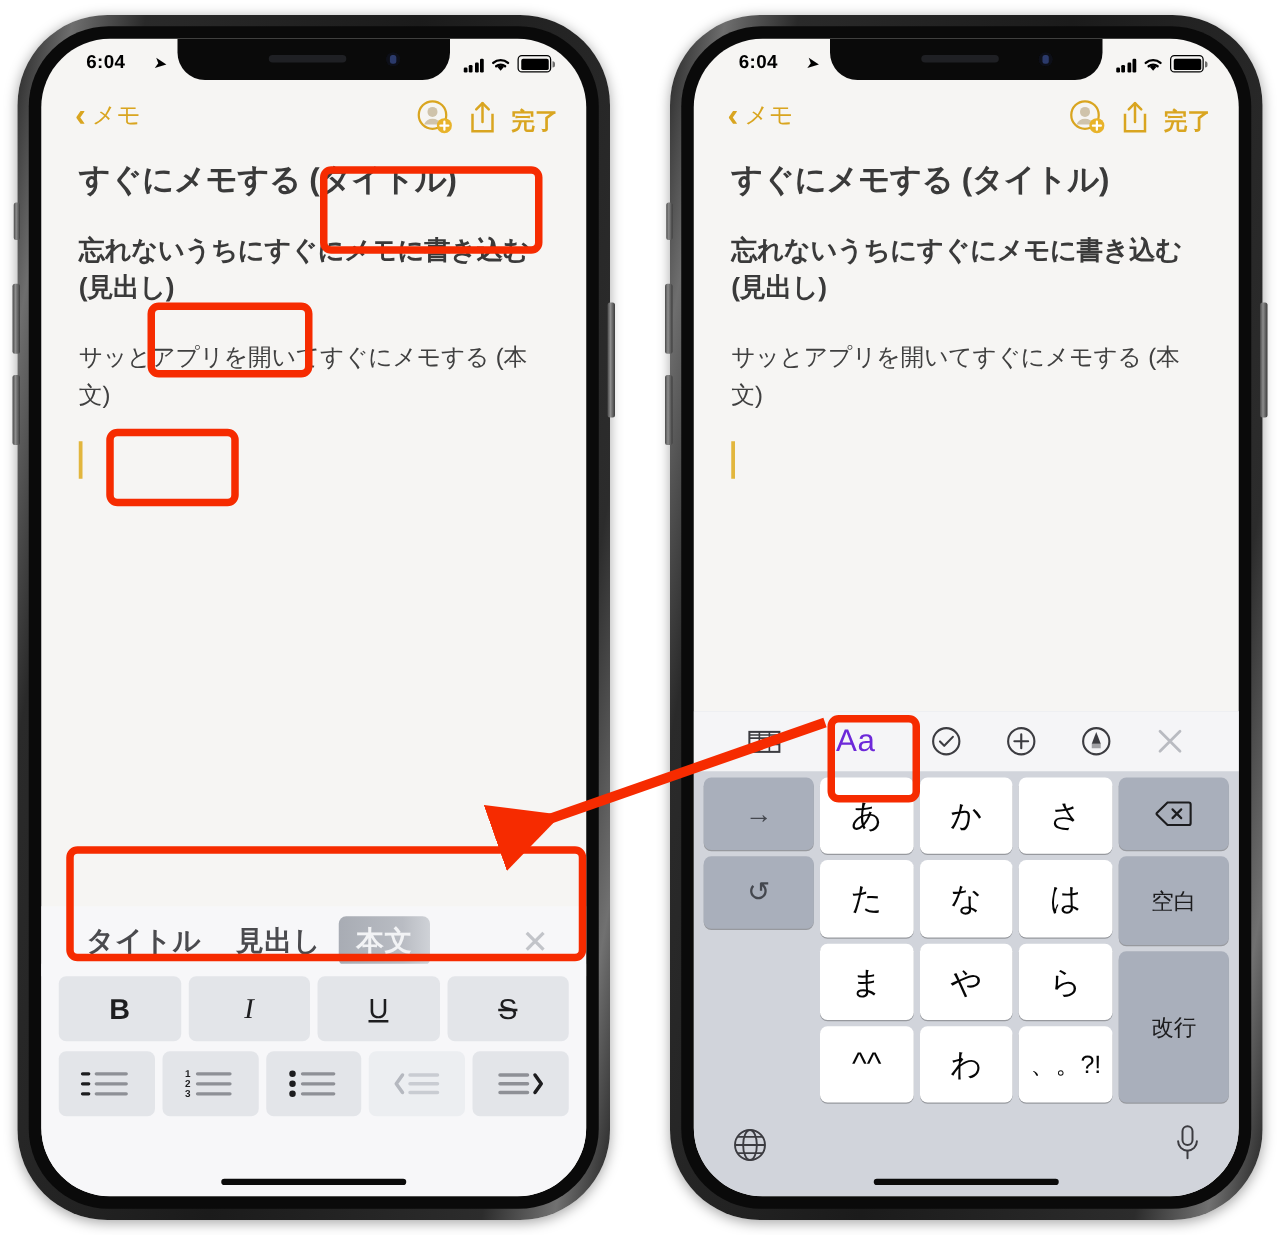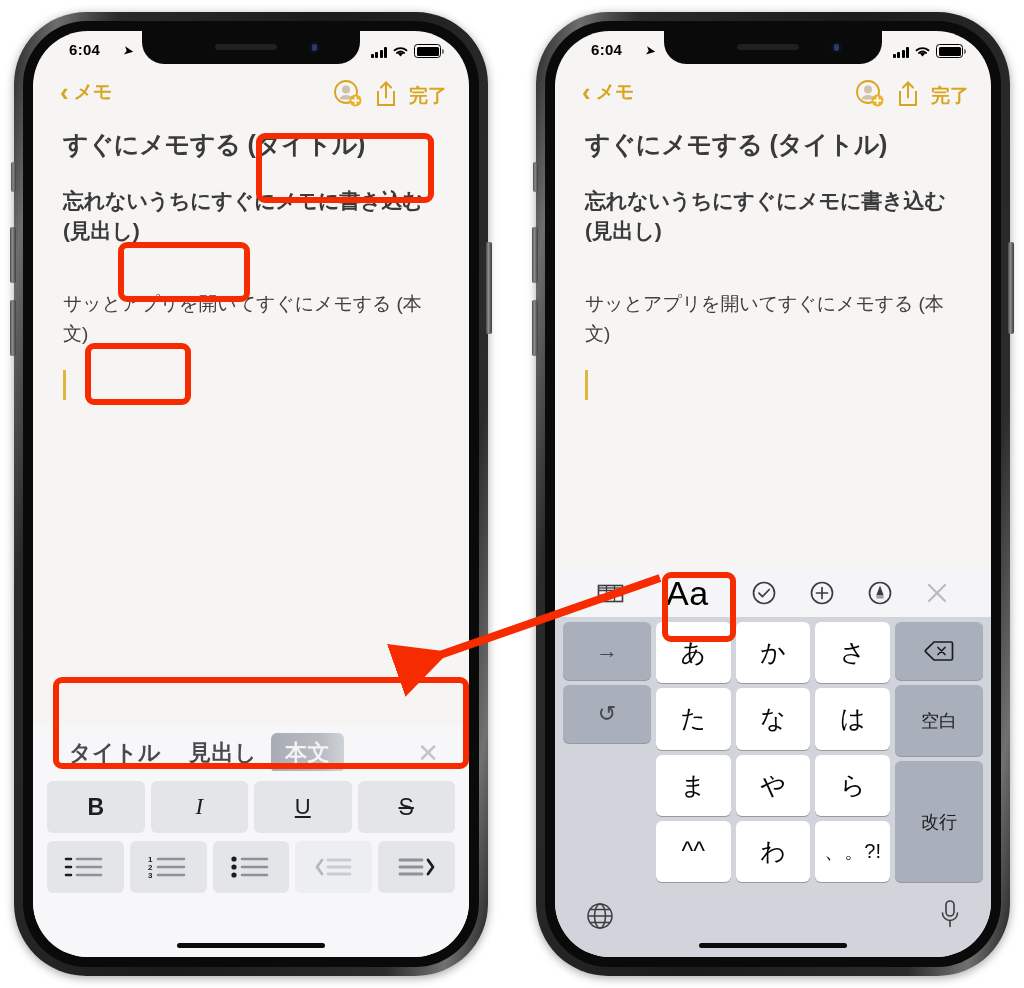--- a/index.html
+++ b/index.html
@@ -45,29 +45,29 @@
   .bars i:nth-child(1){height:4px;} .bars i:nth-child(2){height:6px;}
   .bars i:nth-child(3){height:8.5px;} .bars i:nth-child(4){height:11px;}
   .batt{width:25px;height:12px;border:1.6px solid #000;border-radius:3.5px;position:relative;}
   .batt:before{content:"";position:absolute;left:1.5px;top:1.5px;bottom:1.5px;right:1.5px;background:#000;border-radius:1.5px;}
   .batt:after{content:"";position:absolute;right:-4px;top:3.5px;width:2px;height:5px;background:#000;border-radius:0 2px 2px 0;opacity:.55;}
 
   
   .navbar{position:relative;height:46px;}
   .nav-back{position:absolute;left:27px;top:4px;display:flex;align-items:center;gap:5px;color:#d9a520;}
   .chev{font-size:26px;font-weight:bold;line-height:1;color:#d9a520;}
-  .nav-back-label{font-size:19px;font-weight:bold;color:#d9a520;}
+  .nav-back-label{font-size:19px;font-weight:normal;color:#d9a520;}
   .nav-right{position:absolute;right:22px;top:4px;display:flex;align-items:center;gap:11px;}
   .done-label{font-size:19px;font-weight:bold;color:#d9a520;}
 
   
   .note{padding:6px 30px 0 30px;color:#3b3b3b;}
   .note-title{font-size:25px;font-weight:bold;line-height:1.38;color:#3a3a3a;letter-spacing:-.2px;}
   .note-heading{font-size:21px;font-weight:bold;line-height:1.45;margin-top:24px;color:#3a3a3a;letter-spacing:-.2px;}
-  .note-body{font-size:19px;line-height:1.55;margin-top:43px;color:#404040;letter-spacing:-.1px;}
+  .note-body{font-size:19px;line-height:1.55;margin-top:26px;color:#404040;letter-spacing:-.1px;}
   .caret{width:3px;height:30px;background:#e2b63d;margin-top:22px;}
 
   
   .fmtbar{position:absolute;left:0;right:0;bottom:176px;height:56px;background:#f7f7f9;
       display:flex;align-items:center;}
   .fmt-styles{display:flex;align-items:center;gap:0;padding-left:22px;flex:1;}
   .fmt-style{font-size:22px;font-weight:bold;color:#4a4a4e;padding:5px 14px;border-radius:6px;letter-spacing:.5px;}
   .fmt-style.sel{background:linear-gradient(90deg,#a8acb4,#b9bcc3 70%,#cfd2d7);color:#f2f3f5;}
   .fmt-close{margin-left:auto;margin-right:30px;font-size:26px;color:#c2c4c9;line-height:1;}
 
@@ -79,21 +79,21 @@
   .sb-key b{font-size:23px;color:#1d1d1f;font-weight:bold;}
   .sb-key i.ital{font-size:23px;color:#1d1d1f;font-family:"Liberation Serif",serif;}
   .sb-key .undr{font-size:22px;color:#1d1d1f;text-decoration:underline;}
   .sb-key .strk{font-size:23px;color:#1d1d1f;text-decoration:line-through;}
   .home-ind{position:absolute;left:50%;transform:translateX(-50%);bottom:9px;width:148px;height:5px;border-radius:3px;background:#0b0b0b;z-index:8;}
 
   
   .kbwrap{position:absolute;left:0;right:0;bottom:0;background:#d1d4db;}
   .accbar{height:48px;background:#f5f5f7;display:flex;align-items:center;justify-content:space-around;padding:0 26px;}
   .acc-item{color:#3c3c41;display:flex;align-items:center;justify-content:center;}
-  .acc-aa{font-size:34px;color:#000000;letter-spacing:.5px;padding:2px 10px;}
+  .acc-aa{font-size:25px;color:#6d28d9;letter-spacing:.5px;padding:2px 10px;}
   .kb{padding:5px 4px 0 4px;}
   .k{border-radius:6px;display:flex;align-items:center;justify-content:center;font-size:25px;color:#060606;}
   .k.white{background:#fff;box-shadow:0 1px 0 rgba(0,0,0,.28);flex:1;}
   .k.gray{background:#a9afbb;box-shadow:0 1px 0 rgba(0,0,0,.28);width:88px;flex:none;color:#1c1c1e;}
   .k.gray.small{font-size:18px;}
   .k-ico{font-size:22px;color:#44474e;}
   .kb-bottom{height:70px;position:relative;}
   .kb-bottom .globe{position:absolute;left:30px;top:14px;}
   .kb-bottom .mic{position:absolute;right:30px;top:12px;}
 

